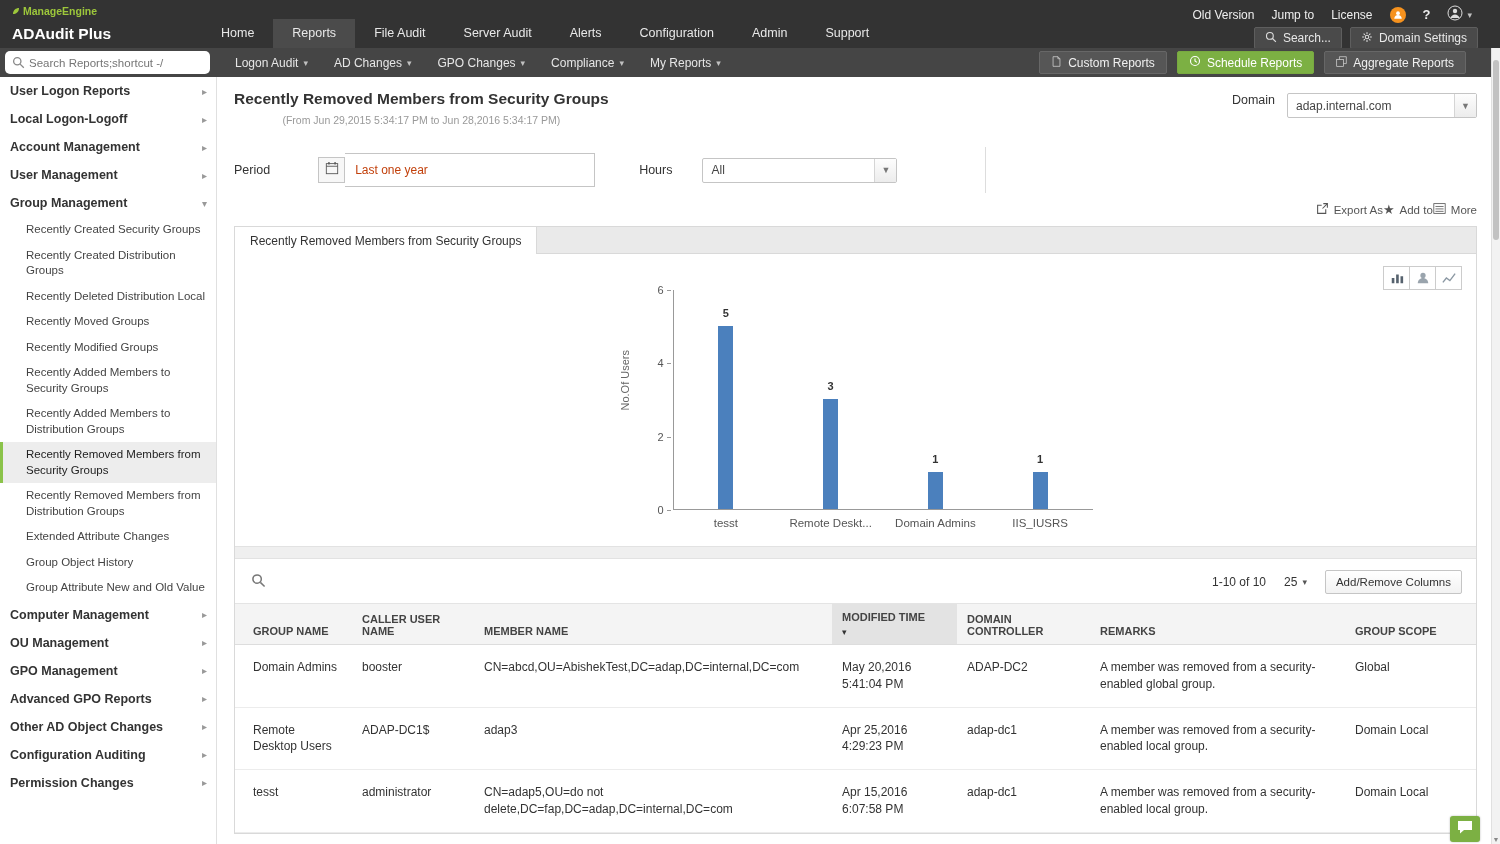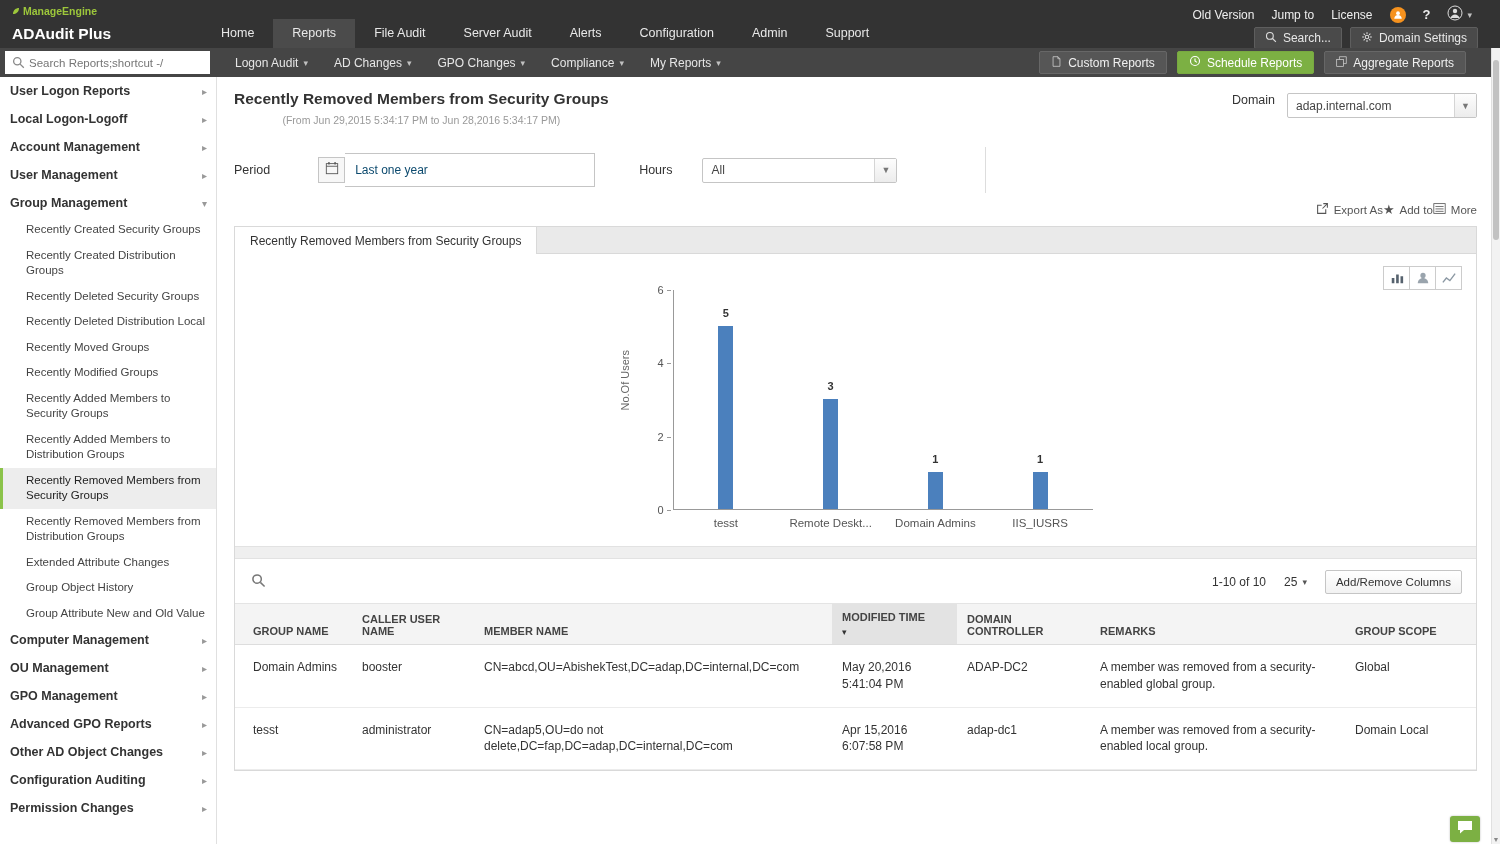--- a/index.html
+++ b/index.html
@@ -19,21 +19,21 @@
   .topbar-links a { cursor:pointer; }
   .icon-circle { width:16px; height:16px; border-radius:50%; background:#f6921e; display:inline-flex; align-items:center; justify-content:center; cursor:pointer; }
   .help { font-size:13px; font-weight:bold; color:#eee; cursor:pointer; }
   .user-menu { display:flex; align-items:center; gap:4px; cursor:pointer; }
   .topbar-buttons { display:flex; gap:8px; }
   .tb-btn { display:flex; align-items:center; gap:6px; background:#4a4a4a; border:1px solid #5e5e5e;
     color:#e8e8e8; font-size:12px; height:22px; padding:0 10px; border-radius:2px; cursor:pointer; }
 
   
   .toolbar { height:29px; background:#454545; display:flex; align-items:center; position:relative; }
-  .toolbar-search { display:flex; align-items:center; background:#fff; border-radius:0; margin-left:5px; height:23px; width:205px; }
+  .toolbar-search { display:flex; align-items:center; background:#fff; border-radius:5px; margin-left:5px; height:23px; width:205px; }
   .toolbar-search .magwrap { margin:0 4px 0 7px; display:flex; }
   .toolbar-search input { border:none; outline:none; font-size:11.5px; width:170px; color:#333; background:transparent; }
   .toolbar-menus { display:flex; margin-left:12px; }
   .menu-item { color:#e6e6e6; font-size:12px; padding:0 13px; display:flex; gap:5px; align-items:center; cursor:pointer; }
   .caret { font-size:9px; color:#c0c0c0; }
   .toolbar-actions { position:absolute; right:34px; display:flex; gap:10px; }
   .ta-btn { display:flex; align-items:center; gap:6px; height:23px; padding:0 11px; font-size:12px;
     color:#f0f0f0; background:#565656; border:1px solid #676767; border-radius:2px; cursor:pointer; }
   .ta-btn.green { background:#7cb043; border-color:#78a940; color:#fff; }
 
@@ -58,21 +58,21 @@
   .sel-val { padding:0 8px; font-size:12px; color:#444; white-space:nowrap; }
   .sel-caret { width:22px; height:100%; display:flex; align-items:center; justify-content:center;
     border-left:1px solid #d5d5d5; background:linear-gradient(#fdfdfd,#ececec); color:#777; font-size:9px; }
   .domain-select { width:190px; }
 
   
   .filter-row { display:flex; align-items:center; margin-top:24px; height:40px; }
   .filter-label { font-size:12.5px; color:#333; }
   .cal-box { width:27px; height:26px; border:1px solid #c5c5c5; display:flex; align-items:center; justify-content:center;
     background:#f7f7f7; margin-left:48px; cursor:pointer; }
-  .period-input { width:250px; height:26px; border:1px solid #c5c5c5; border-left:none; font-size:12px; color:#0c4a6e;
+  .period-input { width:250px; height:26px; border:1px solid #c5c5c5; border-left:none; font-size:12px; color:#c2410c;
     padding:16px 10px; outline:none; }
   .hours-label { margin-left:44px; }
   .hours-select { width:195px; margin-left:30px; }
   .filter-divider { height:46px; border-left:1px solid #ddd; margin-left:88px; }
 
   .actions-row { display:flex; justify-content:flex-end; margin-top:12px; font-size:11.5px; color:#555; align-items:center; }
   .action { display:flex; gap:5px; align-items:center; cursor:pointer; }
   .star { color:#555; font-size:13px; line-height:1; }
 
   
@@ -281,21 +281,20 @@
         <span>User Management</span>
         <span class="side-arrow">▸</span>
       </div>
     <div class="side-item">
         <span>Group Management</span>
         <span class="side-arrow">▾</span>
       </div>
 
     <div class="side-sub"><span>Recently Created Security Groups</span></div>
     <div class="side-sub"><span>Recently Created Distribution Groups</span></div>
-    <div class="side-sub"><span>Recently Deleted Security Groups</span></div>
     <div class="side-sub"><span>Recently Deleted Distribution Local</span></div>
     <div class="side-sub"><span>Recently Moved Groups</span></div>
     <div class="side-sub"><span>Recently Modified Groups</span></div>
     <div class="side-sub"><span>Recently Added Members to Security Groups</span></div>
     <div class="side-sub"><span>Recently Added Members to Distribution Groups</span></div>
     <div class="side-sub selected"><span>Recently Removed Members from Security Groups</span></div>
     <div class="side-sub"><span>Recently Removed Members from Distribution Groups</span></div>
     <div class="side-sub"><span>Extended Attribute Changes</span></div>
     <div class="side-sub"><span>Group Object History</span></div>
     <div class="side-sub"><span>Group Attribute New and Old Value</span></div>
@@ -507,20 +506,32 @@
             <td>CN=abcd,OU=AbishekTest,DC=adap,DC=internal,DC=com</td>
             <td>
               <div>May 20,2016</div>
               <div>5:41:04 PM</div>
             </td>
             <td>ADAP-DC2</td>
             <td>A member was removed from a security-enabled global group.</td>
             <td>Global</td>
           </tr>
           <tr>
+            <td>Remote Desktop Users</td>
+            <td>ADAP-DC1$</td>
+            <td>adap3</td>
+            <td>
+              <div>Apr 25,2016</div>
+              <div>4:29:23 PM</div>
+            </td>
+            <td>adap-dc1</td>
+            <td>A member was removed from a security-enabled local group.</td>
+            <td>Domain Local</td>
+          </tr>
+          <tr>
             <td>tesst</td>
             <td>administrator</td>
             <td>CN=adap5,OU=do not delete,DC=fap,DC=adap,DC=internal,DC=com</td>
             <td>
               <div>Apr 15,2016</div>
               <div>6:07:58 PM</div>
             </td>
             <td>adap-dc1</td>
             <td>A member was removed from a security-enabled local group.</td>
             <td>Domain Local</td>

